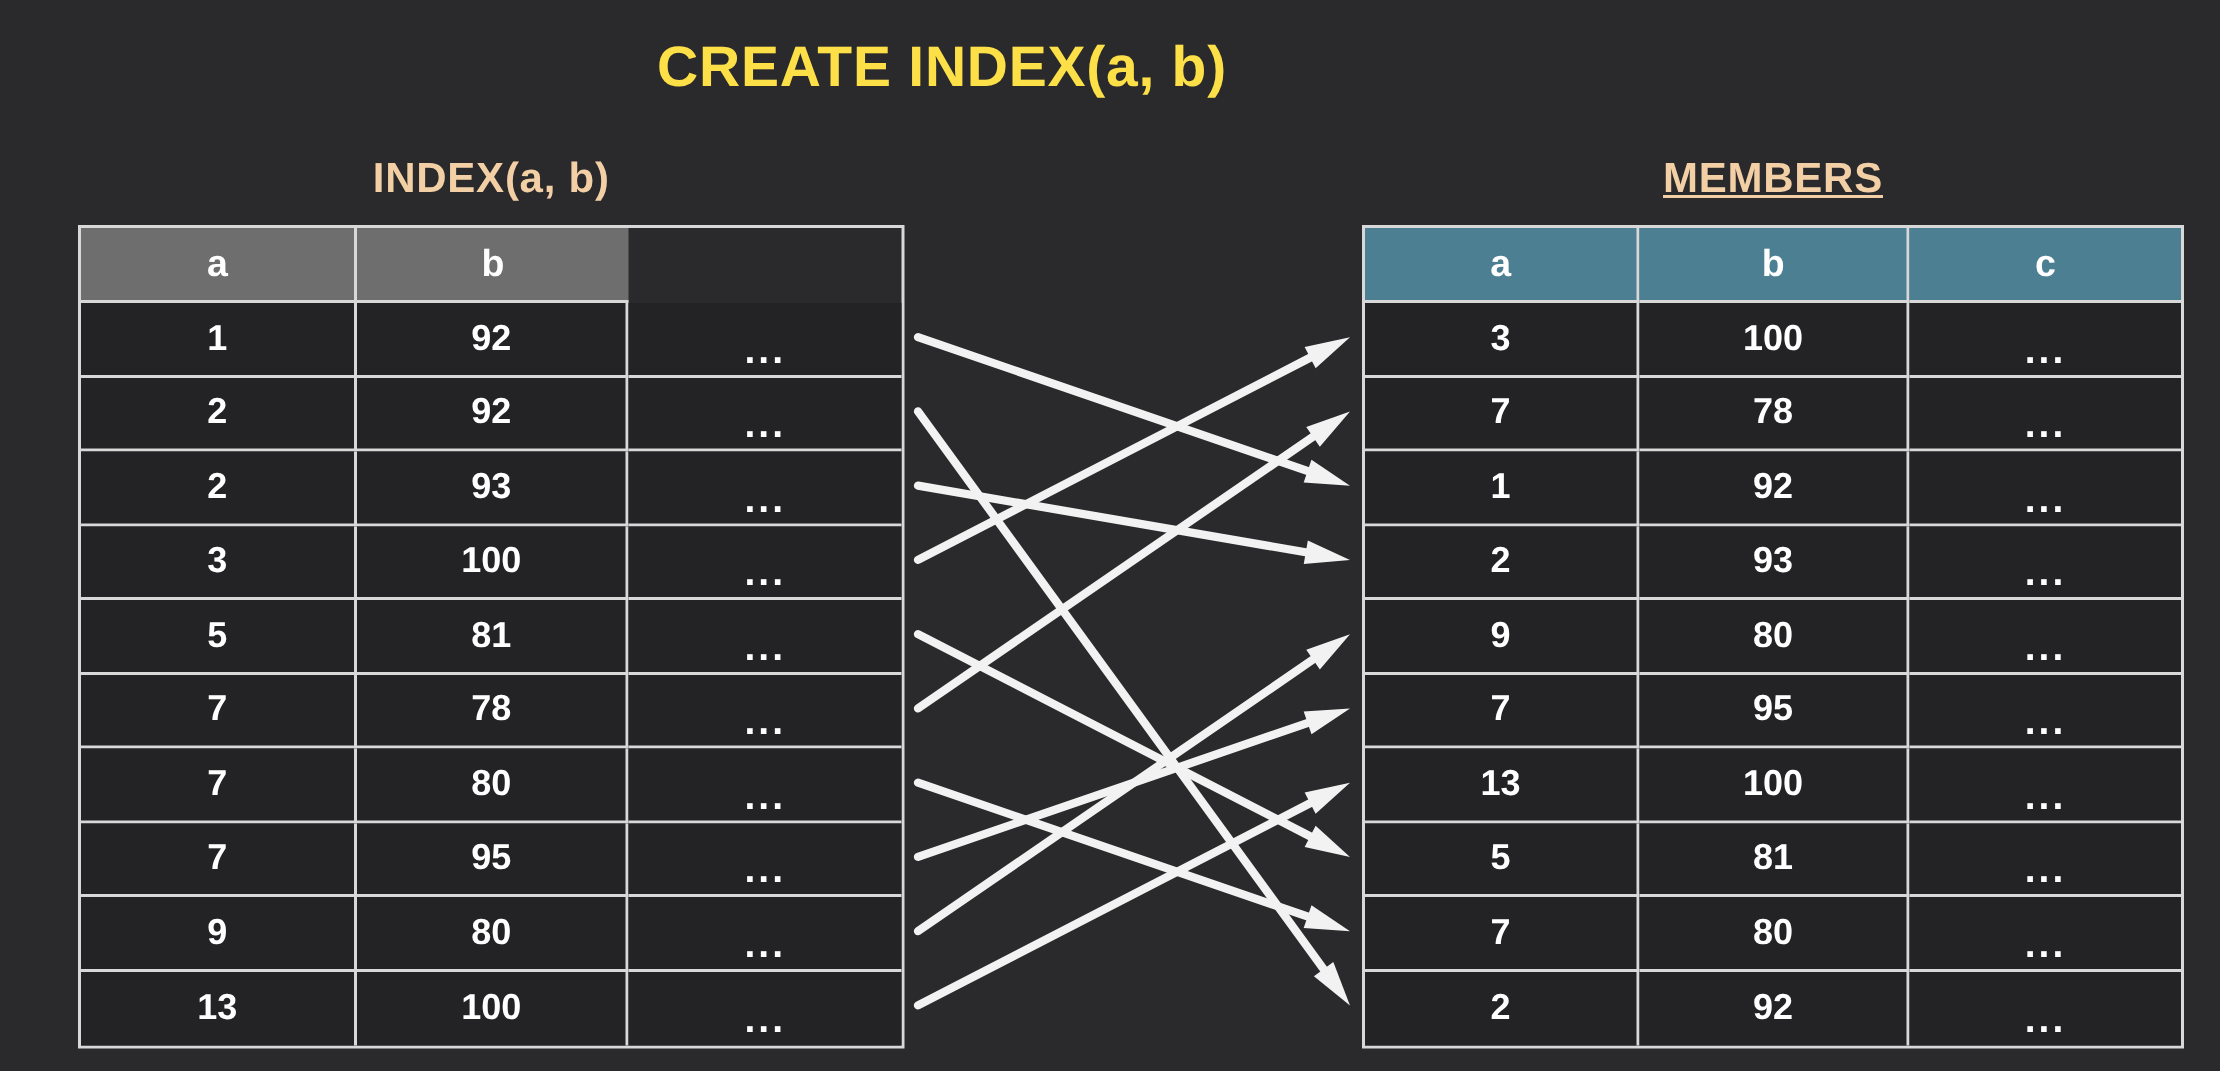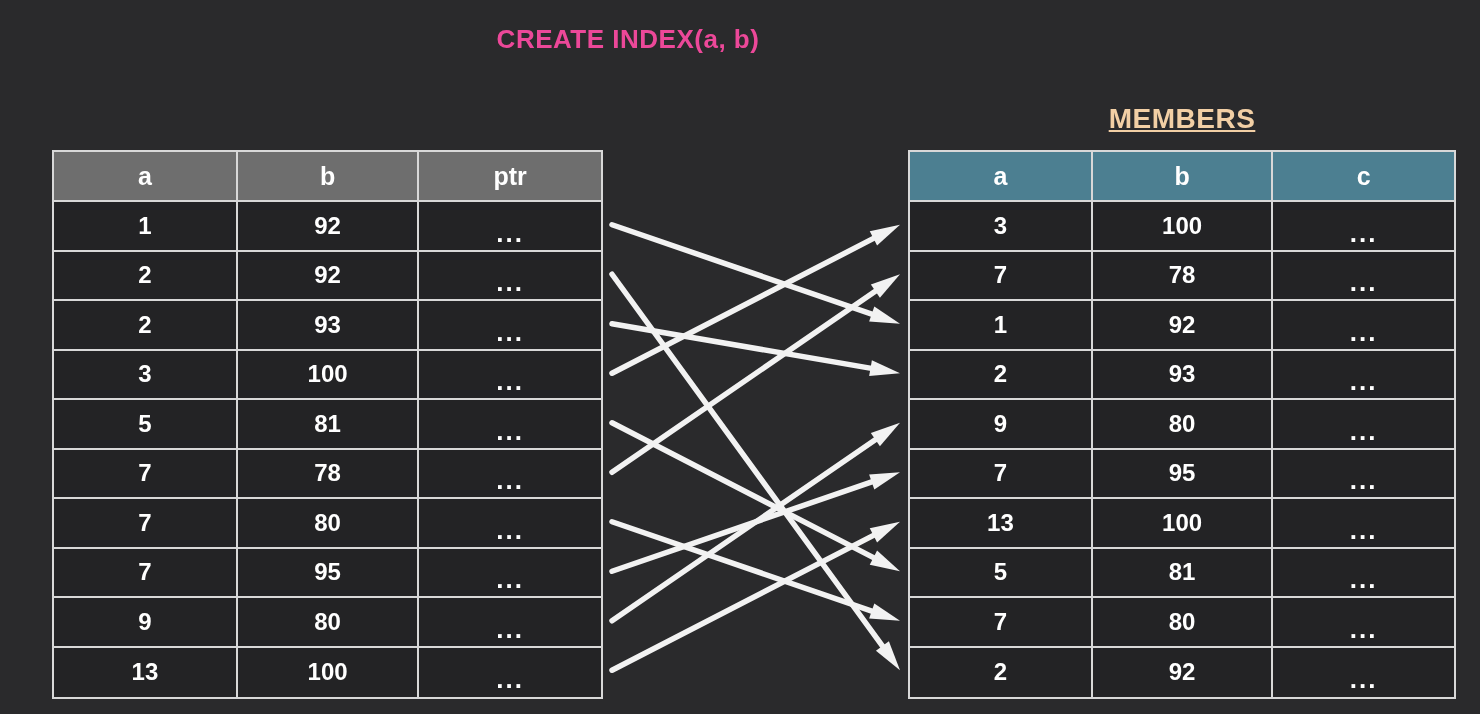--- a/index.html
+++ b/index.html
@@ -7,22 +7,22 @@
     width: 1480px; height: 714px;
     background: #2a2a2c;
     font-family: "Liberation Sans", sans-serif;
     overflow: hidden;
   }
   #stage { position: relative; width: 1480px; height: 714px; background: #2a2a2c; }
 
   .title {
     position: absolute; top: 24px; left: 0; width: 1256px;
     text-align: center;
-    color: #ec4899;
-    font-size: 26px; font-weight: bold;
+    color: #fde047;
+    font-size: 38px; font-weight: bold;
     letter-spacing: 0.5px;
   }
 
   .tbl-title {
     position: absolute;
     color: #f2cfa5;
     font-size: 28px; font-weight: bold;
     letter-spacing: 0.5px;
     text-align: center;
   }
@@ -59,27 +59,27 @@
 
   #arrows { position: absolute; left: 0; top: 0; width: 1480px; height: 714px; pointer-events: none; }
 </style>
 </head>
 <body>
 
 <div id="stage">
 
   <div class="title">CREATE INDEX(a, b)</div>
 
+  <div class="tbl-title" id="index-title">INDEX(a, b)</div>
   <div class="tbl-title" id="members-title">MEMBERS</div>
 
   <div class="table" id="index-table">
     <div class="row header">
       <div class="cell col-a">a</div>
       <div class="cell col-b">b</div>
-      <div class="cell col-c">ptr</div>
     </div>
     <div class="row">
       <div class="cell col-a">1</div>
       <div class="cell col-b">92</div>
       <div class="cell col-c dots">...</div>
     </div>
     <div class="row">
       <div class="cell col-a">2</div>
       <div class="cell col-b">92</div>
       <div class="cell col-c dots">...</div>

